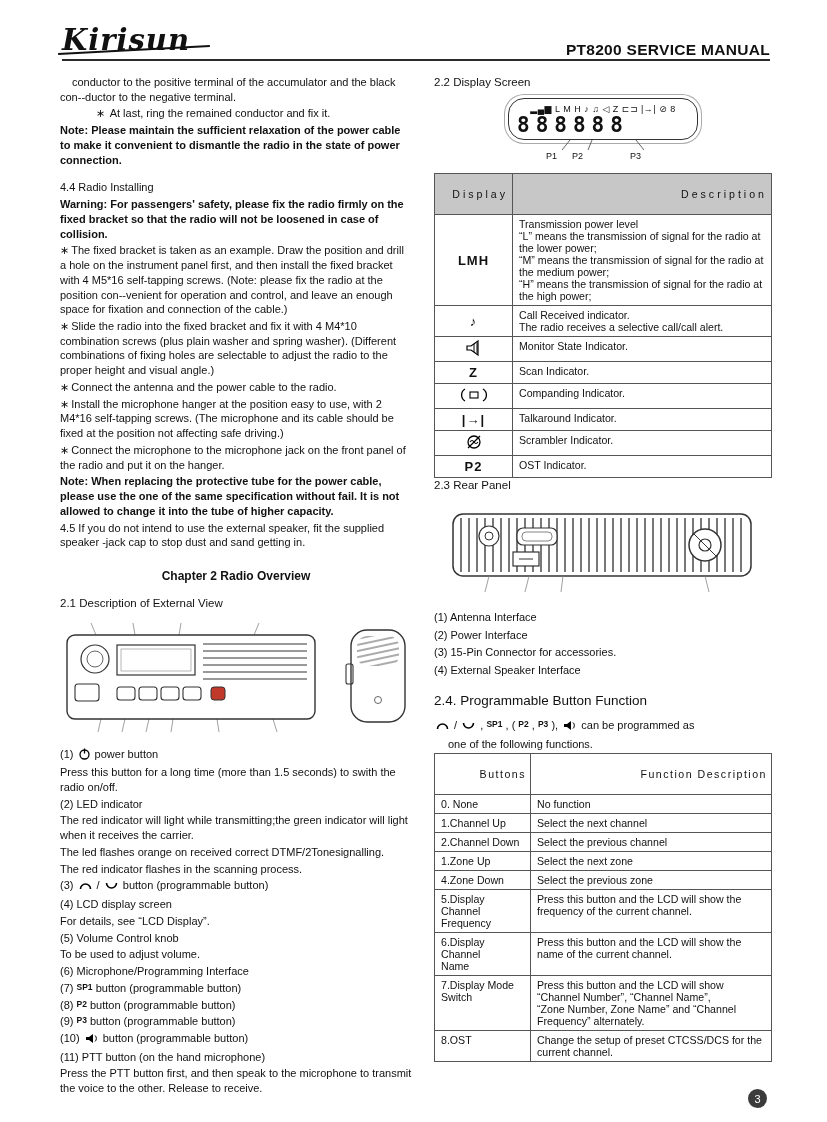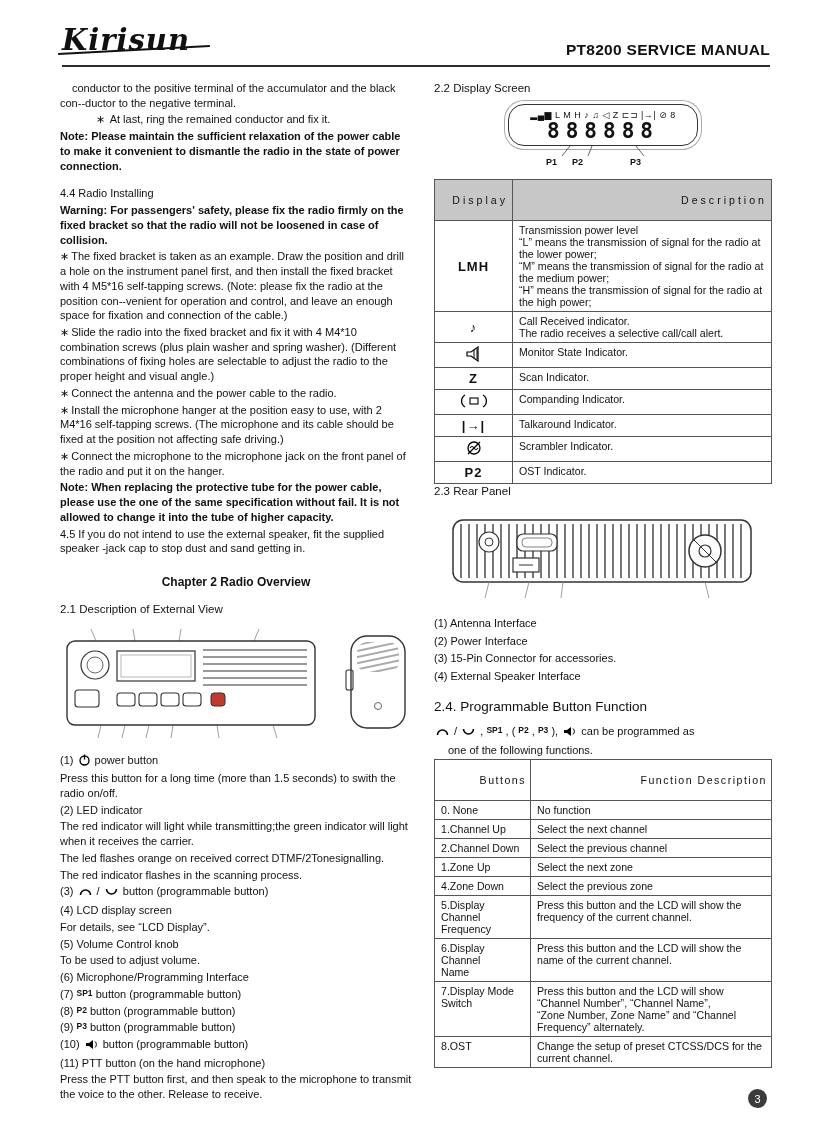--- a/index.html
+++ b/index.html
@@ -8,21 +8,21 @@
     width: 827px; height: 1122px;
     background: #ffffff;
     font-family: "Liberation Sans", "DejaVu Sans", sans-serif;
     color: #111;
   }
   .page { position: relative; width: 827px; height: 1122px; overflow: hidden; }
 
   
   .header {
     display: flex; justify-content: space-between; align-items: flex-end;
-    margin: 26px 57px 0 62px; padding-bottom: 6px;
+    margin: 26px 57px 0 62px; padding-bottom: 0;
     border-bottom: 2px solid #2b2b2b;
   }
   .logo {
     position: relative;
     font-family: "DejaVu Serif", serif;
     font-style: italic; font-weight: bold;
     font-size: 29px; letter-spacing: 1px; line-height: 1;
     padding-bottom: 4px;
   }
   .logo::after {
@@ -56,23 +56,23 @@
 
   
   .lcd-figure { margin: 4px auto 10px auto; width: 190px; }
   .lcd-box {
     border: 1.6px solid #333; border-radius: 16px;
     box-shadow: 0 0 0 3px #fff, 0 0 0 4px #aaa;
     padding: 5px 8px 3px 8px; background: #fff;
   }
   .lcd-icons { font-size: 9px; letter-spacing: 0.5px; white-space: nowrap; text-align: center; }
   .lcd-digits { font-family: "DejaVu Sans Mono", monospace; font-size: 21px; font-weight: bold;
-                letter-spacing: 6px; text-align: center; line-height: 1.05; }
+                letter-spacing: 6px; text-align: left; line-height: 1.05; }
   .lcd-leads { display: block; margin: 0 auto; }
-  .lcd-labels { position: relative; height: 12px; font-size: 9px; font-weight: bold; }
+  .lcd-labels { position: relative; height: 12px; font-size: 9px; font-weight: normal; }
   .lcd-labels span { position: absolute; top: 0; }
   .lcd-labels span:nth-child(1) { left: 38px; }
   .lcd-labels span:nth-child(2) { left: 64px; }
   .lcd-labels span:nth-child(3) { left: 122px; }
 
   
   .data-table { border-collapse: collapse; width: 100%; font-size: 10.6px; margin-top: 2px; background: #fff; }
   .data-table th, .data-table td { border: 1px solid #555; padding: 3px 6px; vertical-align: top; text-align: left; }
   .data-table th { background: #c7c7c7; text-align: right; font-weight: normal; letter-spacing: 3px; padding: 14px 4px; }
   .func-table th { background: #fff; letter-spacing: 1.5px; }

